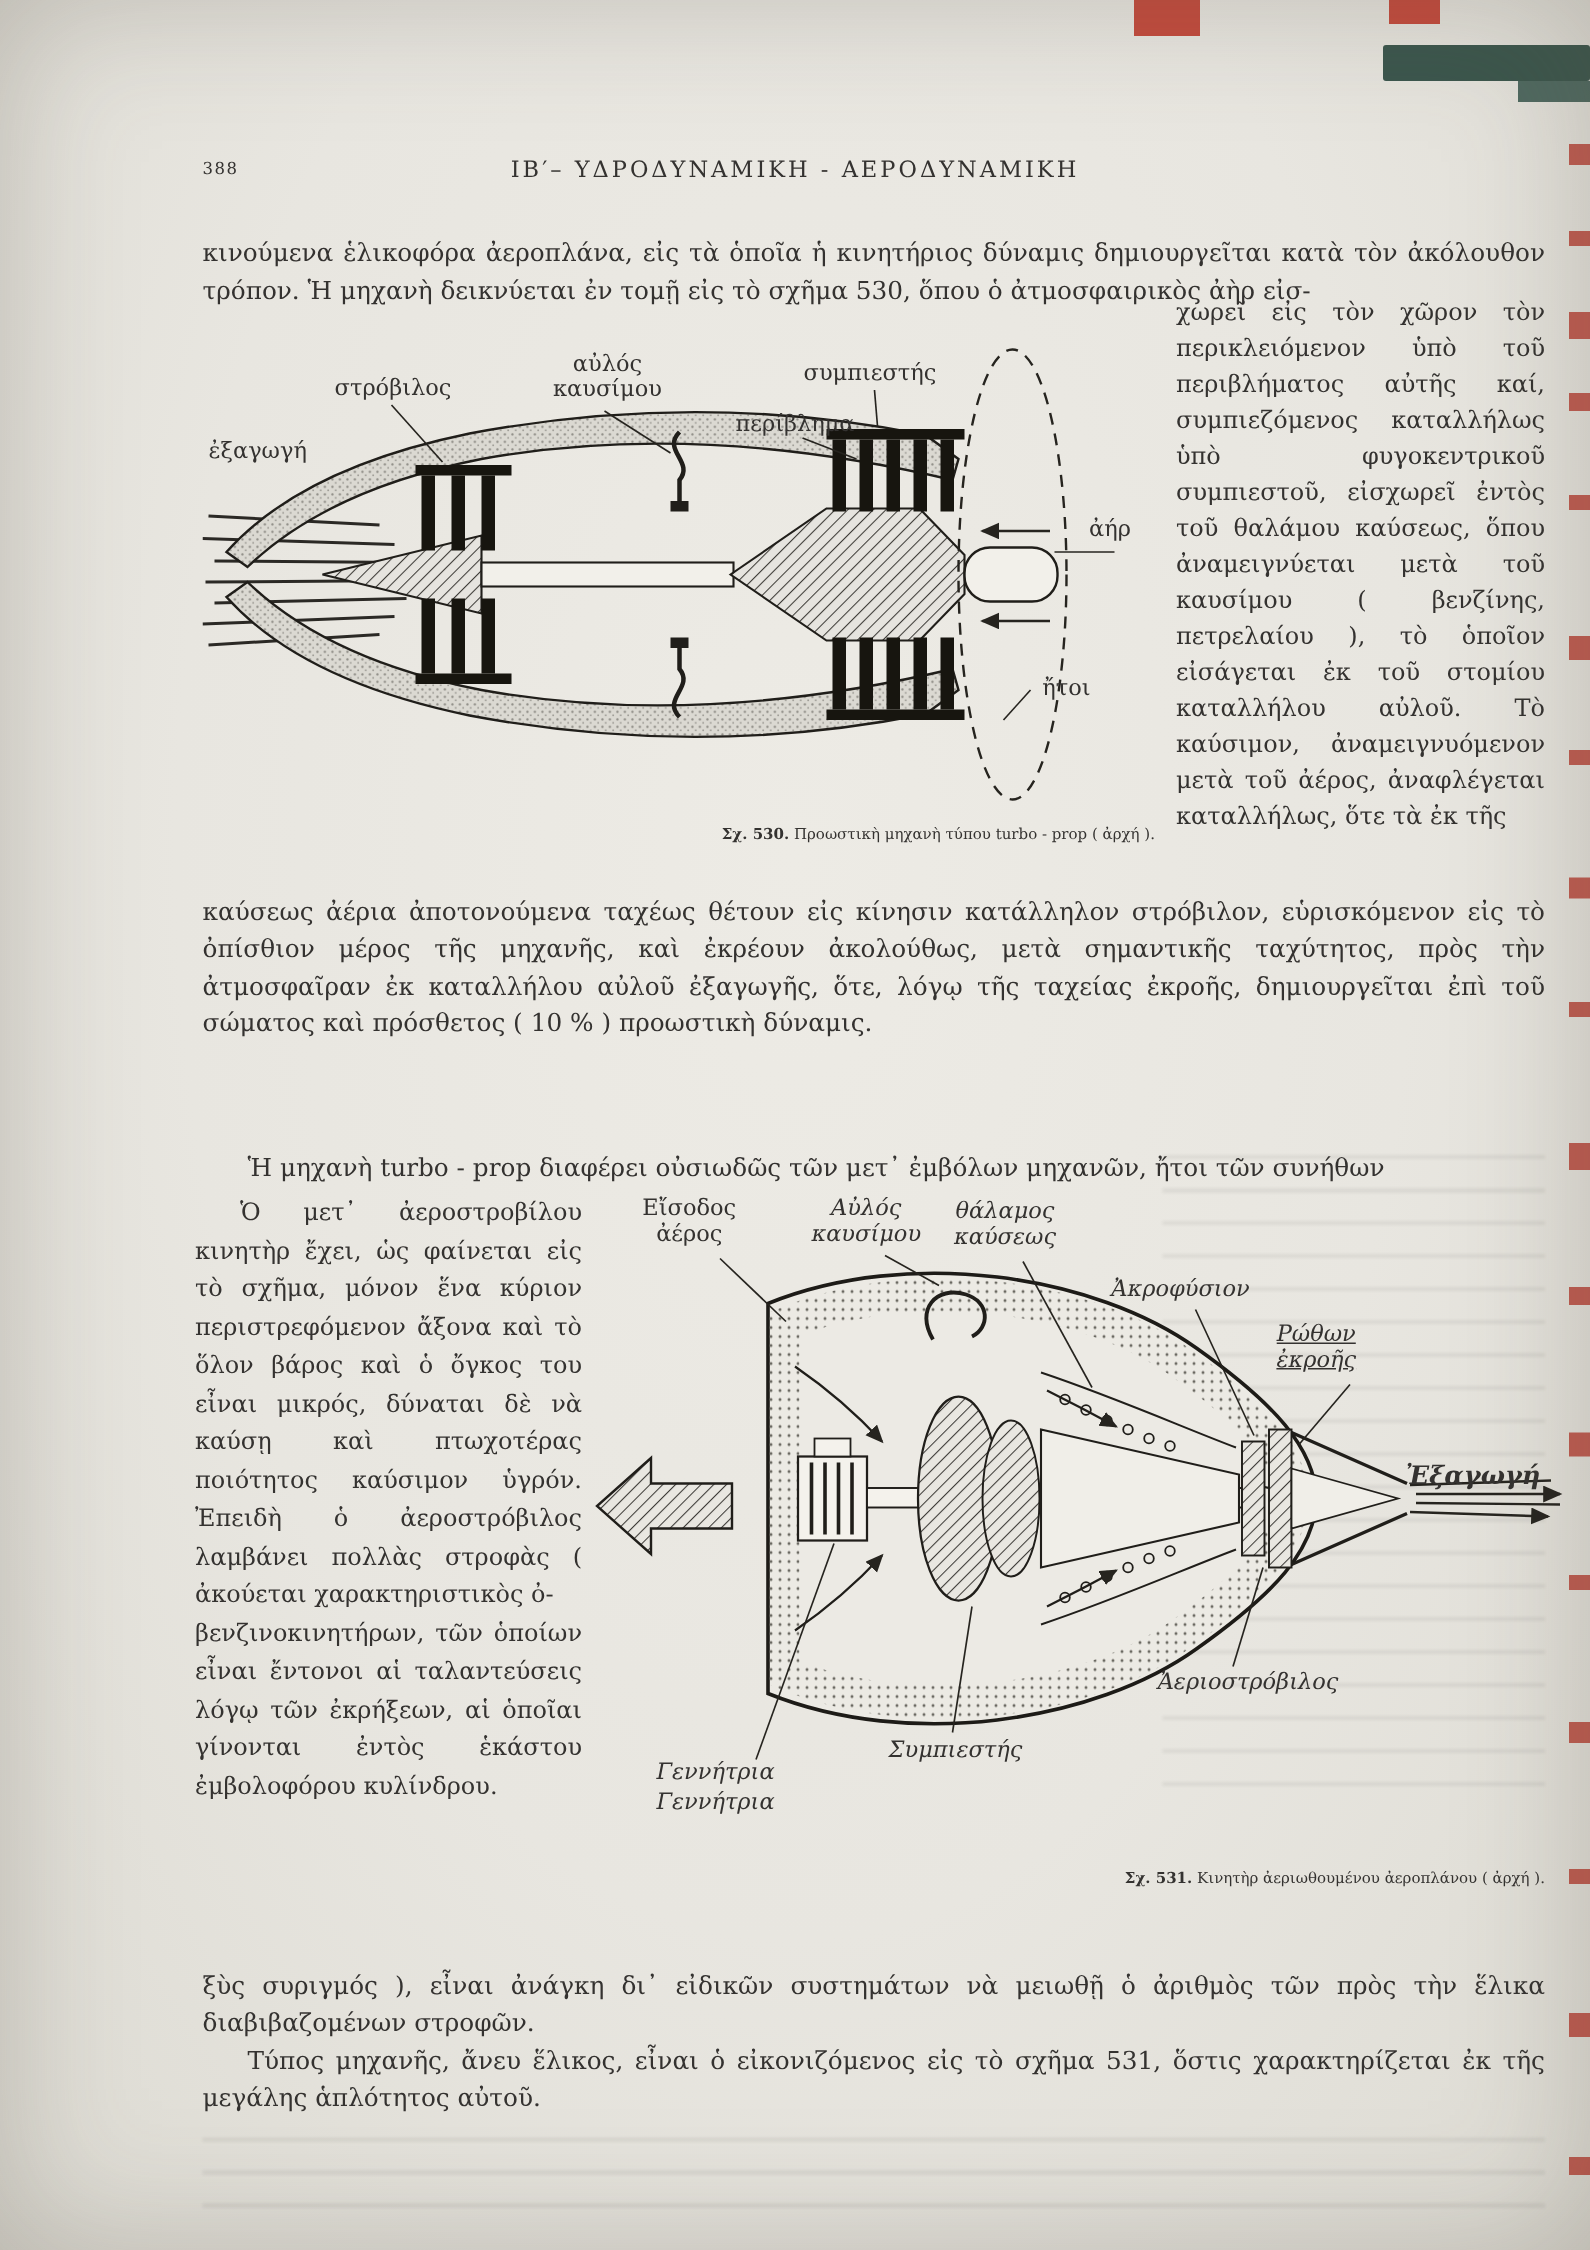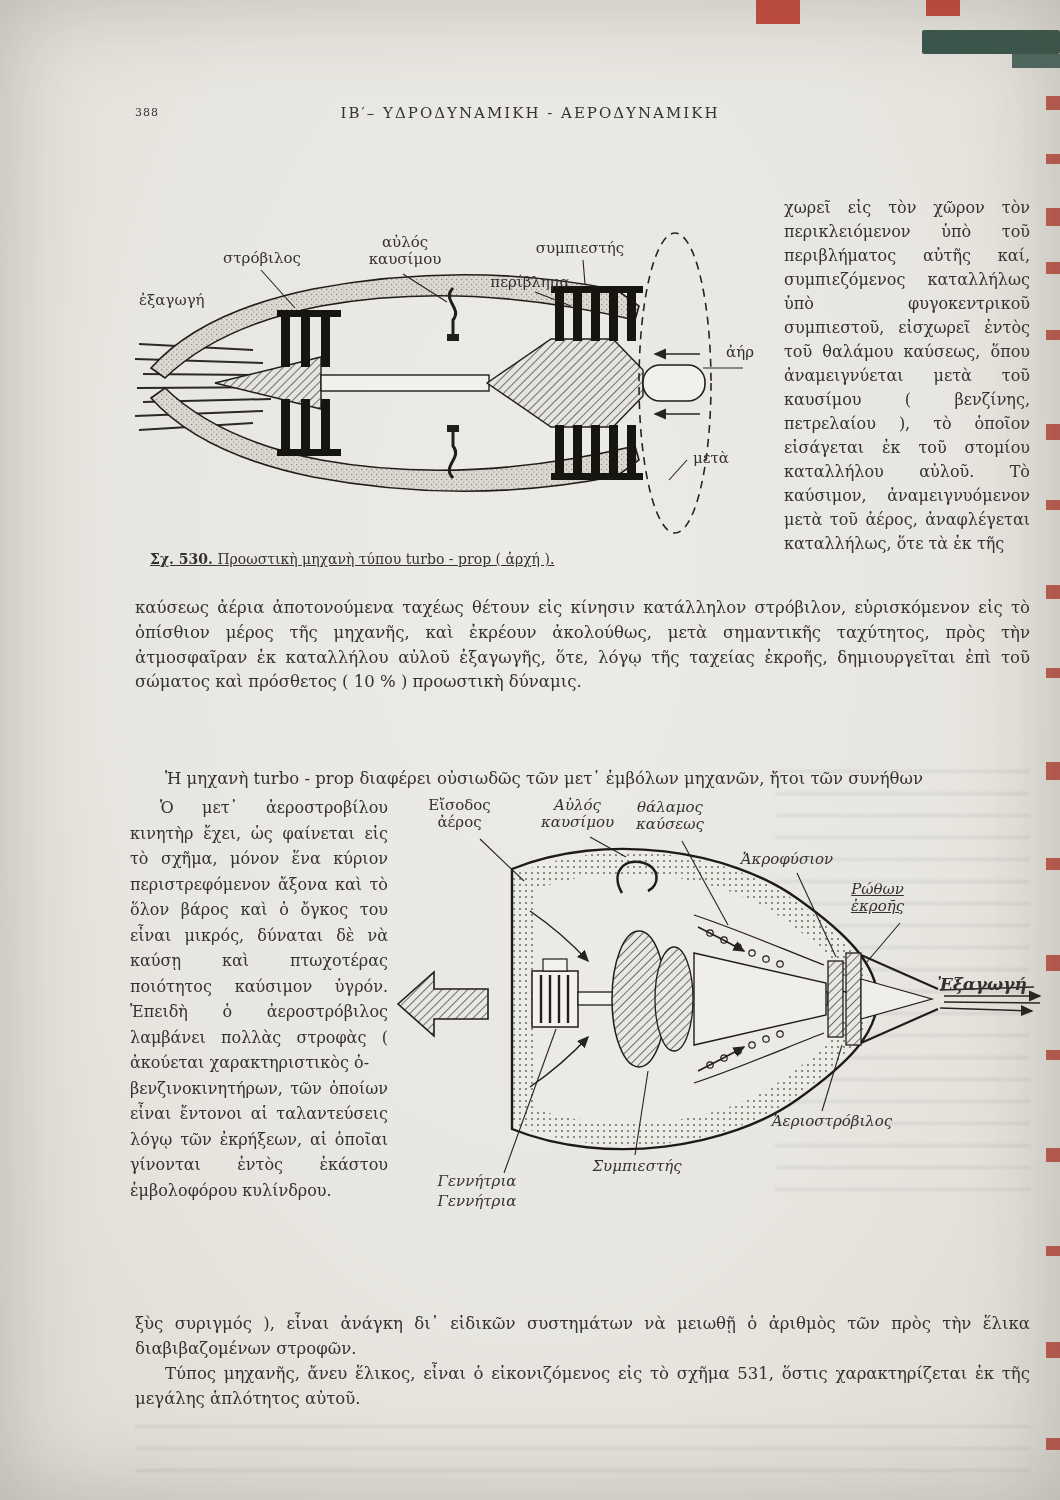--- a/index.html
+++ b/index.html
@@ -9,21 +9,21 @@
   .page::after{content:"";position:absolute;inset:0;box-shadow:inset 0 0 90px rgba(85,80,70,.28);pointer-events:none;}
   .abs{position:absolute;margin:0;}
   .t{text-align:justify;font-size:16.5px;line-height:1.5;}
   .col{text-align:justify;font-size:16px;}
   .ind{text-indent:30px;}
   .pageno{left:135px;top:106px;font-size:11px;letter-spacing:1px;}
   .htitle{left:80px;right:80px;top:104px;text-align:center;font-size:15px;letter-spacing:2px;}
   .figure{}
   .flab{position:absolute;font-size:15px;line-height:1.15;text-align:center;}
   .flab.big{font-size:17px;font-style:italic;font-weight:bold;}
-  .caption{font-size:14px;text-align:left;text-decoration:underline;}
+  .caption{font-size:10px;text-align:right;}
   .capb{font-weight:bold;}
   .tick{position:absolute;left:1046px;width:14px;background:#b5392d;opacity:.8;}
   .ghost{position:absolute;opacity:.07;filter:blur(1px);
          background:repeating-linear-gradient(to bottom,#333 0 3px,transparent 3px 22px);}
   svg{display:block;}
 </style>
 </head>
 <body>
 
 <div class="page">
@@ -48,20 +48,21 @@
   <div class="tick" style="top:1148px;height:14px;"></div>
   <div class="tick" style="top:1246px;height:10px;"></div>
   <div class="tick" style="top:1342px;height:16px;"></div>
   <div class="tick" style="top:1438px;height:12px;"></div>
   <div class="ghost" style="left:775px;top:770px;width:255px;height:430px;"></div>
   <div class="ghost" style="left:135px;top:1425px;width:895px;height:55px;"></div>
 
   <div class="abs pageno">388</div>
   <div class="abs htitle">ΙΒ′– ΥΔΡΟΔΥΝΑΜΙΚΗ - ΑΕΡΟΔΥΝΑΜΙΚΗ</div>
 
+  <p class="abs t" style="left:135px;top:157px;width:895px;">κινούμενα ἑλικοφόρα ἀεροπλάνα, εἰς τὰ ὁποῖα ἡ κινητήριος δύναμις δημιουργεῖται κατὰ τὸν ἀκόλουθον τρόπον. Ἡ μηχανὴ δεικνύεται ἐν τομῇ εἰς τὸ σχῆμα 530, ὅπου ὁ ἀτμοσφαιρικὸς ἀὴρ εἰσ-</p>
 
   <div class="abs figure" style="left:135px;top:218px;width:645px;height:345px;">
     <svg width="645" height="345" viewBox="0 0 645 345">
       <defs>
         <pattern id="pA-h" width="6" height="6" patternUnits="userSpaceOnUse" patternTransform="rotate(45)">
           <rect width="6" height="6" fill="#e6e4df"></rect>
           <line x1="0" y1="0" x2="0" y2="6" stroke="#3c3a36" stroke-width="1.4"></line>
         </pattern>
         <pattern id="pA-d" width="5" height="5" patternUnits="userSpaceOnUse">
           <rect width="5" height="5" fill="#dbd9d2"></rect>
@@ -132,21 +133,21 @@
         <line x1="400" y1="74" x2="436" y2="88"></line>
         <line x1="552" y1="242" x2="534" y2="262"></line>
       </g>
     </svg>
     <div class="flab" style="left:4px;top:74px;width:80px;text-align:left;">ἐξαγωγή</div>
     <div class="flab" style="left:72px;top:32px;width:110px;">στρόβιλος</div>
     <div class="flab" style="left:225px;top:16px;width:90px;">αὐλός καυσίμου</div>
     <div class="flab" style="left:385px;top:22px;width:120px;">συμπιεστής</div>
     <div class="flab" style="left:340px;top:56px;width:110px;">περίβλημα</div>
     <div class="flab" style="left:578px;top:126px;width:54px;">ἀήρ</div>
-    <div class="flab" style="left:546px;top:232px;width:60px;">μετὰ</div>
+    <div class="flab" style="left:546px;top:232px;width:60px;">ἤτοι</div>
   </div>
 
   <p class="abs col" style="left:784px;top:196px;width:246px;line-height:24px;">χωρεῖ εἰς τὸν χῶρον τὸν περικλειόμενον ὑπὸ τοῦ περιβλήματος αὐτῆς καί, συμπιεζόμενος καταλλήλως ὑπὸ φυγοκεντρικοῦ συμπιεστοῦ, εἰσχωρεῖ ἐντὸς τοῦ θαλάμου καύσεως, ὅπου ἀναμειγνύεται μετὰ τοῦ καυσίμου ( βενζίνης, πετρελαίου ), τὸ ὁποῖον εἰσάγεται ἐκ τοῦ στομίου καταλλήλου αὐλοῦ. Τὸ καύσιμον, ἀναμειγνυόμενον μετὰ τοῦ ἀέρος, ἀναφλέγεται καταλλήλως, ὅτε τὰ ἐκ τῆς</p>
 
   <div class="abs caption" style="left:150px;top:551px;width:620px;">
     <span class="capb">Σχ. 530.</span>
     <span>Προωστικὴ μηχανὴ τύπου turbo - prop ( ἀρχή ).</span>
   </div>
 
   <p class="abs t" style="left:135px;top:596px;width:895px;">καύσεως ἀέρια ἀποτονούμενα ταχέως θέτουν εἰς κίνησιν κατάλληλον στρόβιλον, εὑρισκόμενον εἰς τὸ ὀπίσθιον μέρος τῆς μηχανῆς, καὶ ἐκρέουν ἀκολούθως, μετὰ σημαντικῆς ταχύτητος, πρὸς τὴν ἀτμοσφαῖραν ἐκ καταλλήλου αὐλοῦ ἐξαγωγῆς, ὅτε, λόγῳ τῆς ταχείας ἐκροῆς, δημιουργεῖται ἐπὶ τοῦ σώματος καὶ πρόσθετος ( 10 % ) προωστικὴ δύναμις.</p>
@@ -238,17 +239,21 @@
     <div class="flab" style="left:223px;top:6px;width:110px;font-style:italic;">θάλαμος καύσεως</div>
     <div class="flab" style="left:330px;top:58px;width:130px;font-style:italic;">Ἀκροφύσιον</div>
     <div class="flab" style="left:438px;top:88px;width:95px;font-style:italic;text-decoration:underline;">Ρώθων ἐκροῆς</div>
     <div class="flab big" style="left:535px;top:182px;width:110px;">Ἐξαγωγή</div>
     <div class="flab" style="left:360px;top:320px;width:160px;font-style:italic;">Ἀεριοστρόβιλος</div>
     <div class="flab" style="left:185px;top:365px;width:120px;font-style:italic;">Συμπιεστής</div>
     <div class="flab" style="left:30px;top:380px;width:110px;font-style:italic;">Γεννήτρια</div>
     <div class="flab" style="left:30px;top:400px;width:110px;font-style:italic;">Γεννήτρια</div>
   </div>
 
+  <div class="abs caption" style="left:430px;top:1247px;width:600px;">
+    <span class="capb">Σχ. 531.</span>
+    <span>Κινητὴρ ἀεριωθουμένου ἀεροπλάνου ( ἀρχή ).</span>
+  </div>
 
   <p class="abs t" style="left:135px;top:1312px;width:895px;">ξὺς συριγμός ), εἶναι ἀνάγκη δι᾽ εἰδικῶν συστημάτων νὰ μειωθῇ ὁ ἀριθμὸς τῶν πρὸς τὴν ἕλικα διαβιβαζομένων στροφῶν.</p>
   <p class="abs t ind" style="left:135px;top:1362px;width:895px;">Τύπος μηχανῆς, ἄνευ ἕλικος, εἶναι ὁ εἰκονιζόμενος εἰς τὸ σχῆμα 531, ὅστις χαρακτηρίζεται ἐκ τῆς μεγάλης ἁπλότητος αὐτοῦ.</p>
 
 </div>
 
 </body></html>

